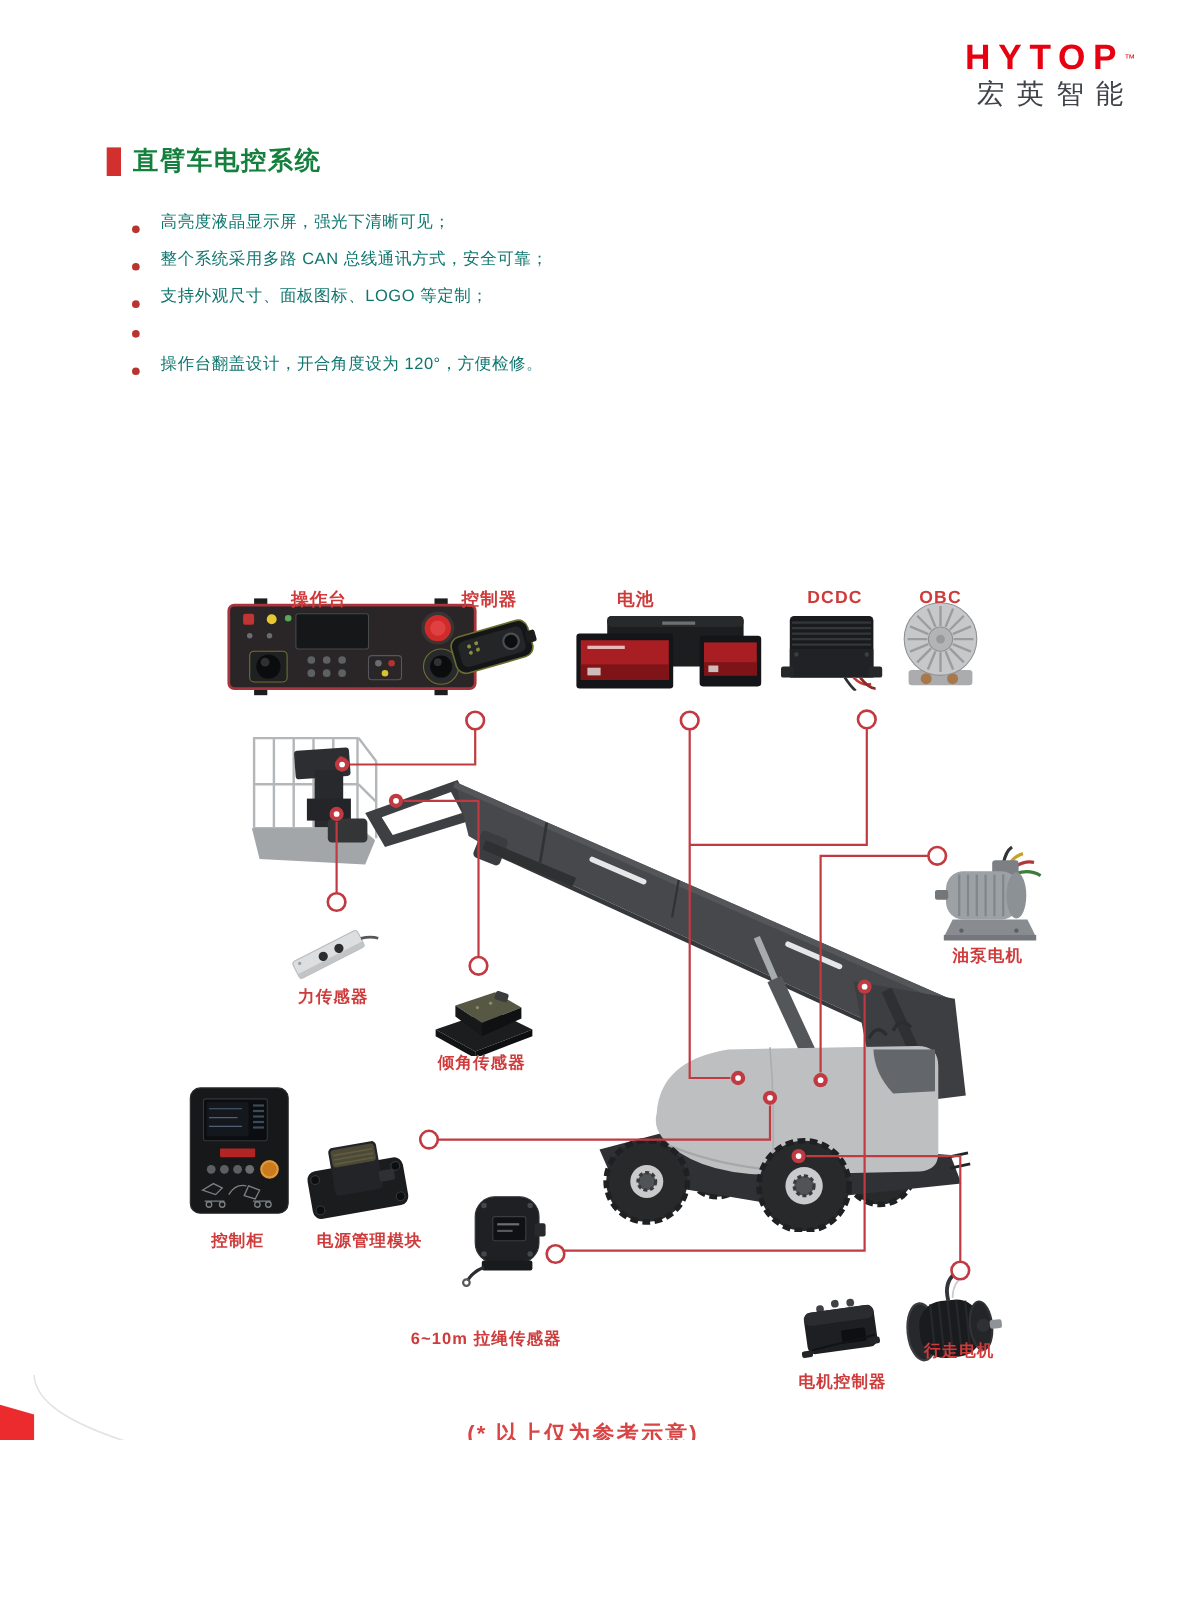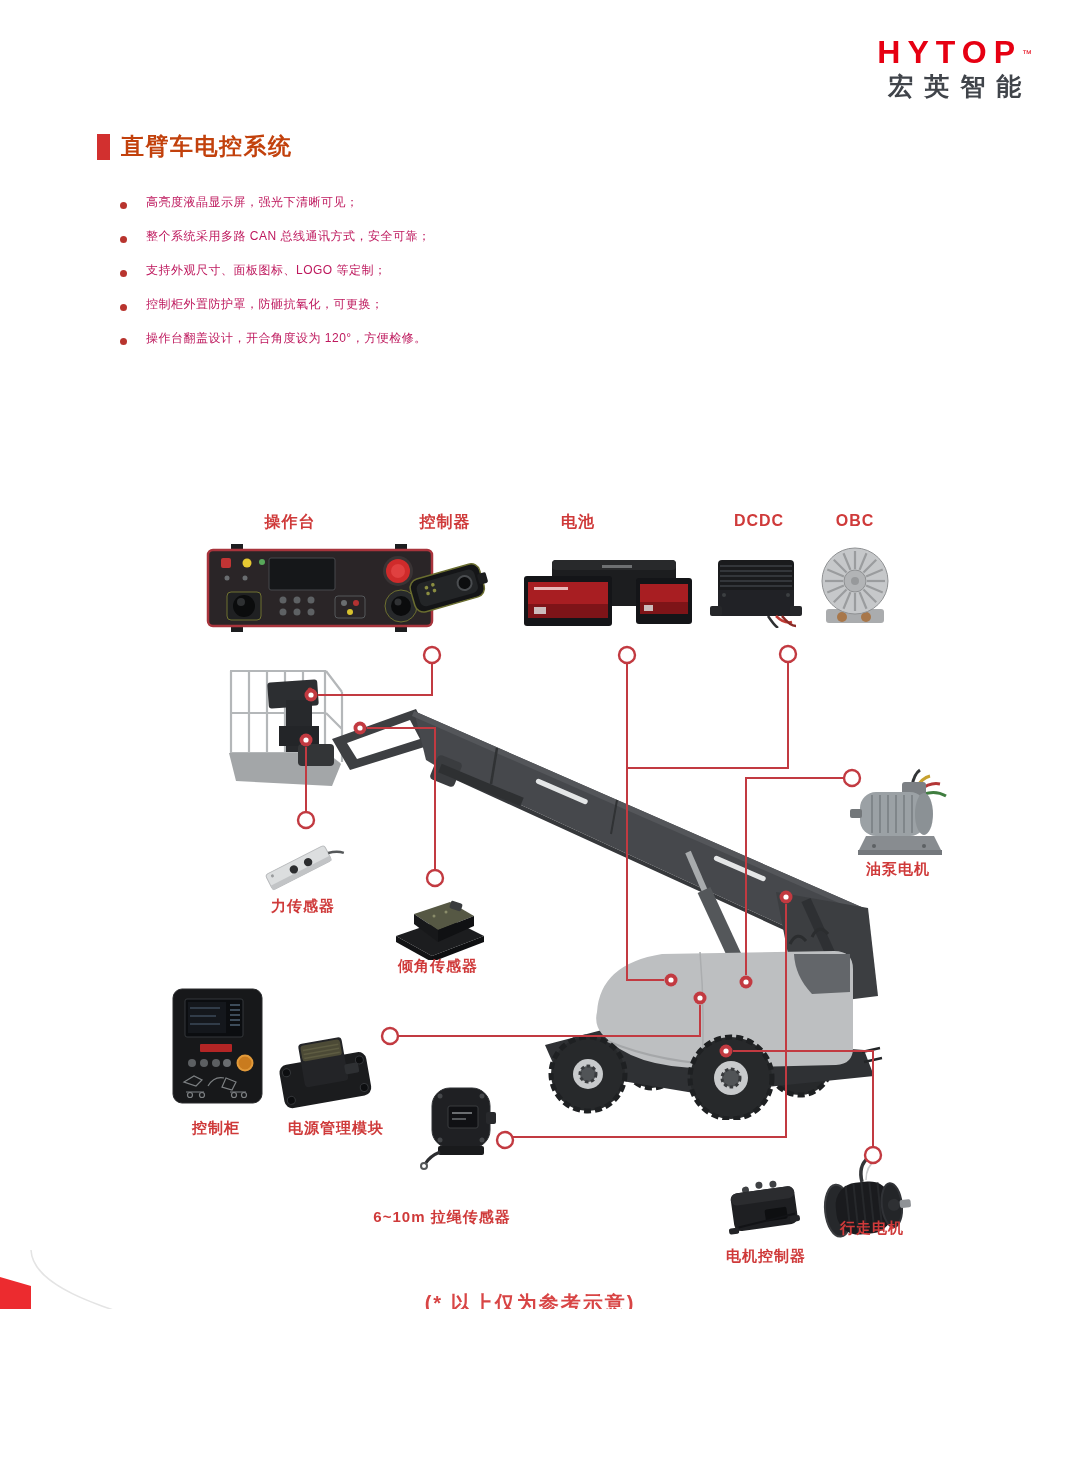--- a/index.html
+++ b/index.html
@@ -2,33 +2,33 @@
 <html><head>
 <meta charset="utf-8">
 <style>
   html,body{margin:0;padding:0;background:#fff;}
   .page{position:relative;width:1080px;height:1309px;background:#ffffff;overflow:hidden;
         font-family:"Liberation Sans","DejaVu Sans",sans-serif;}
   
   .logo{position:absolute;top:36px;right:48px;text-align:center;line-height:1;}
   .logo .brand{font-size:32px;font-weight:bold;color:#e60012;letter-spacing:7px;}
   .logo sup{font-size:10px;color:#e60012;letter-spacing:0;}
-  .logo .cn{margin-top:6px;font-size:25px;font-weight:bold;color:#40444a;letter-spacing:11px;margin-right:-11px;}
+  .logo .cn{margin-top:6px;font-size:25px;font-weight:normal;color:#40444a;letter-spacing:11px;margin-right:-11px;}
   
   .title-row{position:absolute;left:97px;top:131px;display:flex;align-items:center;gap:11px;}
   .title-marker{width:13px;height:26px;background:#d2302f;}
-  .title-row h1{margin:0;font-size:23px;font-weight:bold;color:#c2410c;letter-spacing:1.5px;}
+  .title-row h1{margin:0;font-size:23px;font-weight:bold;color:#15803d;letter-spacing:1.5px;}
   
   .features{position:absolute;left:120px;top:192px;margin:0;padding:0;list-style:none;}
-  .features li{display:flex;align-items:center;margin-bottom:14px;font-size:12px;color:#be185d;letter-spacing:0.5px;line-height:20px;}
+  .features li{display:flex;align-items:flex-end;margin-bottom:14px;font-size:15px;color:#0f766e;letter-spacing:0.5px;line-height:20px;}
   .features .dot{flex:0 0 auto;width:7px;height:7px;border-radius:50%;background:#b8342e;margin:6px 19px 0 0;}
   
   .dlabel{position:absolute;transform:translateX(-50%);white-space:nowrap;
           font-size:15px;font-weight:bold;color:#cf3a3a;letter-spacing:1px;z-index:6;}
-  .dlabel.top{font-size:16px;}
+  .dlabel.top{font-size:16px;margin-top:23px;}
   .foot{position:absolute;left:530px;top:1290px;transform:translateX(-50%);
         font-size:20px;font-weight:bold;color:#d84545;letter-spacing:2px;white-space:nowrap;z-index:6;text-align:right;}
   
   .ph{position:absolute;z-index:2;}
   .overlay{position:absolute;left:0;top:0;z-index:5;pointer-events:none;}
   .decor{position:absolute;left:0;top:0;z-index:1;pointer-events:none;}
 </style>
 </head>
 <body>
 
@@ -52,21 +52,20 @@
     <li>
         <span class="dot"></span>
         <span>整个系统采用多路 CAN 总线通讯方式，安全可靠；</span>
       </li>
     <li>
         <span class="dot"></span>
         <span>支持外观尺寸、面板图标、LOGO 等定制；</span>
       </li>
     <li>
         <span class="dot"></span>
-        <span>控制柜外置防护罩，防砸抗氧化，可更换；</span>
       </li>
     <li>
         <span class="dot"></span>
         <span>操作台翻盖设计，开合角度设为 120°，方便检修。</span>
       </li>
   </ul>
 
   <div class="dlabel top" style="left:290px;top:512px">操作台</div>
   <div class="dlabel top" style="left:445px;top:512px">控制器</div>
   <div class="dlabel top" style="left:578px;top:512px">电池</div>

